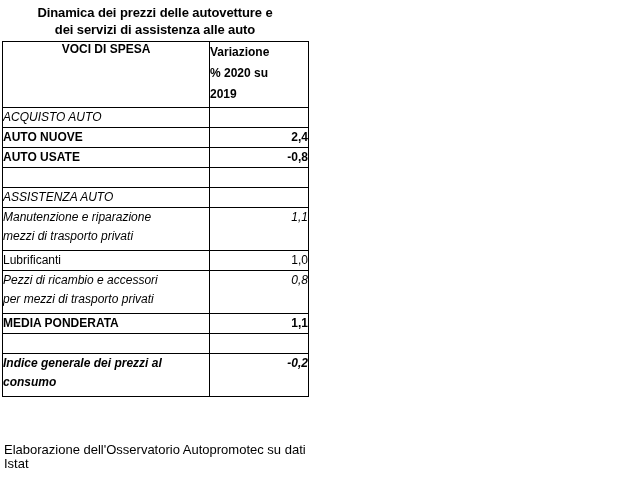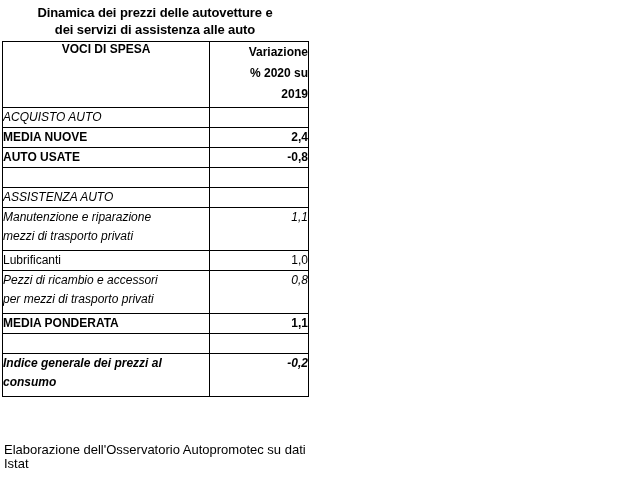--- a/index.html
+++ b/index.html
@@ -64,21 +64,21 @@
   
   .hdr-label {
     text-align: center;
     font-weight: bold;
     font-size: 13px;
     height: 66px;
     padding-top: 3px;
     box-sizing: border-box;
   }
   .hdr-value {
-    text-align: right;
+    text-align: left;
     font-weight: bold;
     font-size: 12.5px;
     line-height: 21px;
     height: 66px;
     padding-top: 3px;
     box-sizing: border-box;
   }
   .hdr-value .hline { display: block; }
 
   
@@ -139,21 +139,21 @@
         </td>
       </tr>
     <tr class="r-section">
           <td class="lbl">
             <span class="sub">ACQUISTO AUTO</span>
           </td>
           <td class="val"></td>
         </tr>
         <tr class="r-strong">
           <td class="lbl">
-            <span class="sub">MEDIA NUOVE</span>
+            <span class="sub">AUTO NUOVE</span>
           </td>
           <td class="val">2,4</td>
         </tr>
         <tr class="r-strong">
           <td class="lbl">
             <span class="sub">AUTO USATE</span>
           </td>
           <td class="val">-0,8</td>
         </tr>
         <tr class="r-blank">

